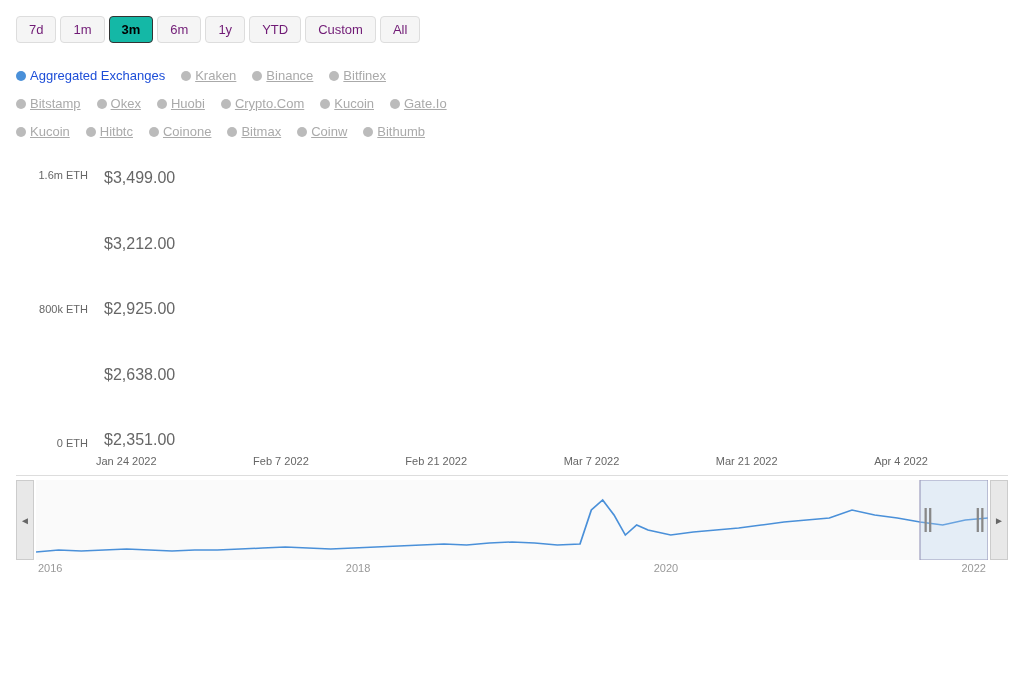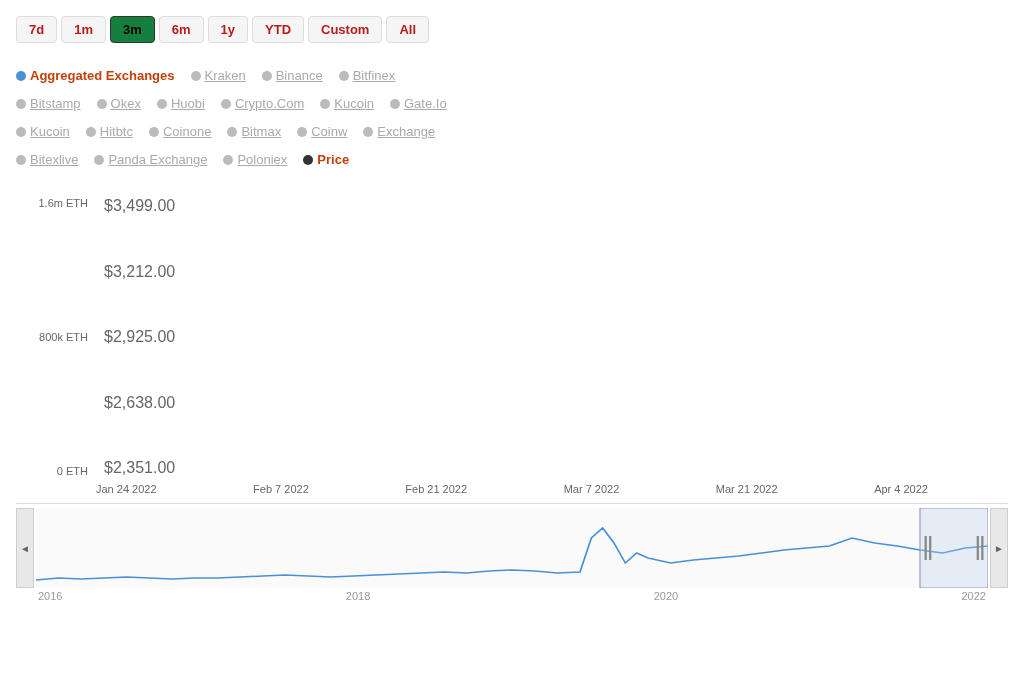--- a/index.html
+++ b/index.html
@@ -19,27 +19,27 @@
       align-items: center;
       gap: 4px;
       margin-bottom: 20px;
       flex-wrap: wrap;
     }
     .time-btn {
       padding: 5px 12px;
       border: 1px solid #ddd;
       border-radius: 4px;
       background: #f5f5f5;
-      color: #b91c1c;
+      color: #701a75;
       cursor: pointer;
       font-size: 13px;
-      font-weight: 700;
+      font-weight: 400;
     }
     .time-btn.active {
-      background: #15803d;
+      background: #14b8a6;
       border-color: #333;
       color: #000;
       font-weight: 700;
     }
 
     
     .legend {
       margin-bottom: 24px;
       line-height: 2;
     }
@@ -62,21 +62,21 @@
       height: 10px;
       border-radius: 50%;
       flex-shrink: 0;
     }
     .legend-dot.blue { background: #4a90d9; }
     .legend-dot.gray { background: #bbb; }
     .legend-dot.dark { background: #333; }
     .legend-label {
       font-size: 13px;
     }
-    .legend-label.bold { font-weight: 700; color: #c2410c; }
+    .legend-label.bold { font-weight: 400; color: #1d4ed8; }
     .legend-label.light { color: #aaa; text-decoration: underline; }
 
     
     .chart-container {
       position: relative;
       width: 100%;
       margin-bottom: 8px;
     }
 
     .main-chart {
@@ -254,39 +254,21 @@
       <div class="legend-item">
         <span class="legend-dot gray"></span>
         <span class="legend-label light">Bitmax</span>
       </div>
       <div class="legend-item">
         <span class="legend-dot gray"></span>
         <span class="legend-label light">Coinw</span>
       </div>
       <div class="legend-item">
         <span class="legend-dot gray"></span>
-        <span class="legend-label light">Exchange</span>
-      </div>
-    </div>
-    <div class="legend-row">
-      <div class="legend-item">
-        <span class="legend-dot gray"></span>
-        <span class="legend-label light">Bitexlive</span>
-      </div>
-      <div class="legend-item">
-        <span class="legend-dot gray"></span>
-        <span class="legend-label light">Panda Exchange</span>
-      </div>
-      <div class="legend-item">
-        <span class="legend-dot gray"></span>
-        <span class="legend-label light">Poloniex</span>
-      </div>
-      <div class="legend-item">
-        <span class="legend-dot dark"></span>
-        <span class="legend-label bold">Price</span>
+        <span class="legend-label light">Bithumb</span>
       </div>
     </div>
   </div>
 
 <div class="chart-container">
   <div class="main-chart">
 
     <div class="y-axis-left" id="yLeft">
         <div>1.6m ETH</div>
         <div>800k ETH</div>

